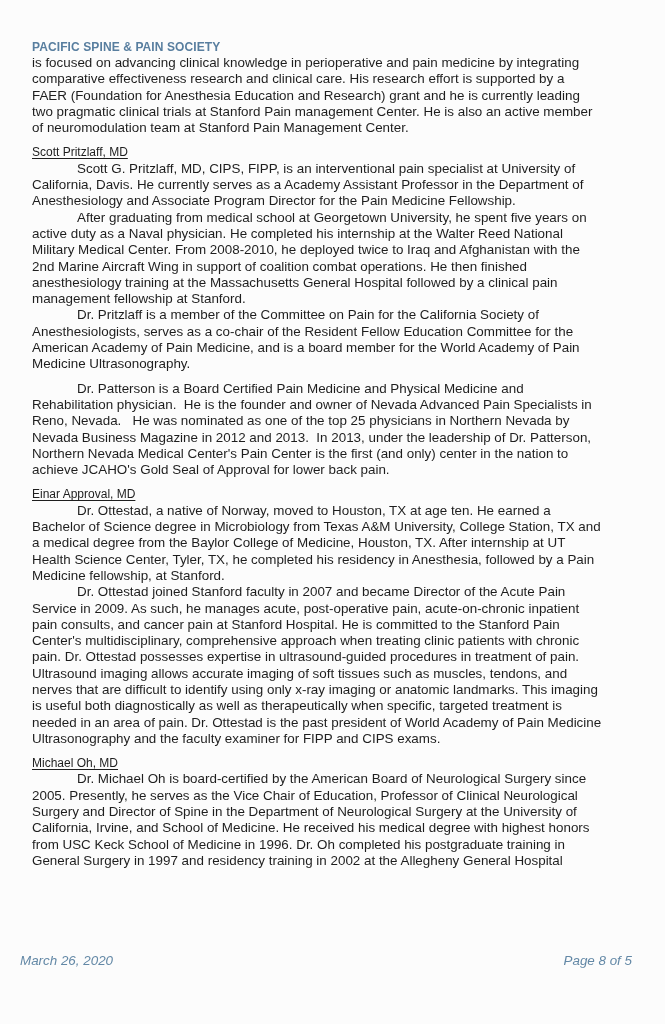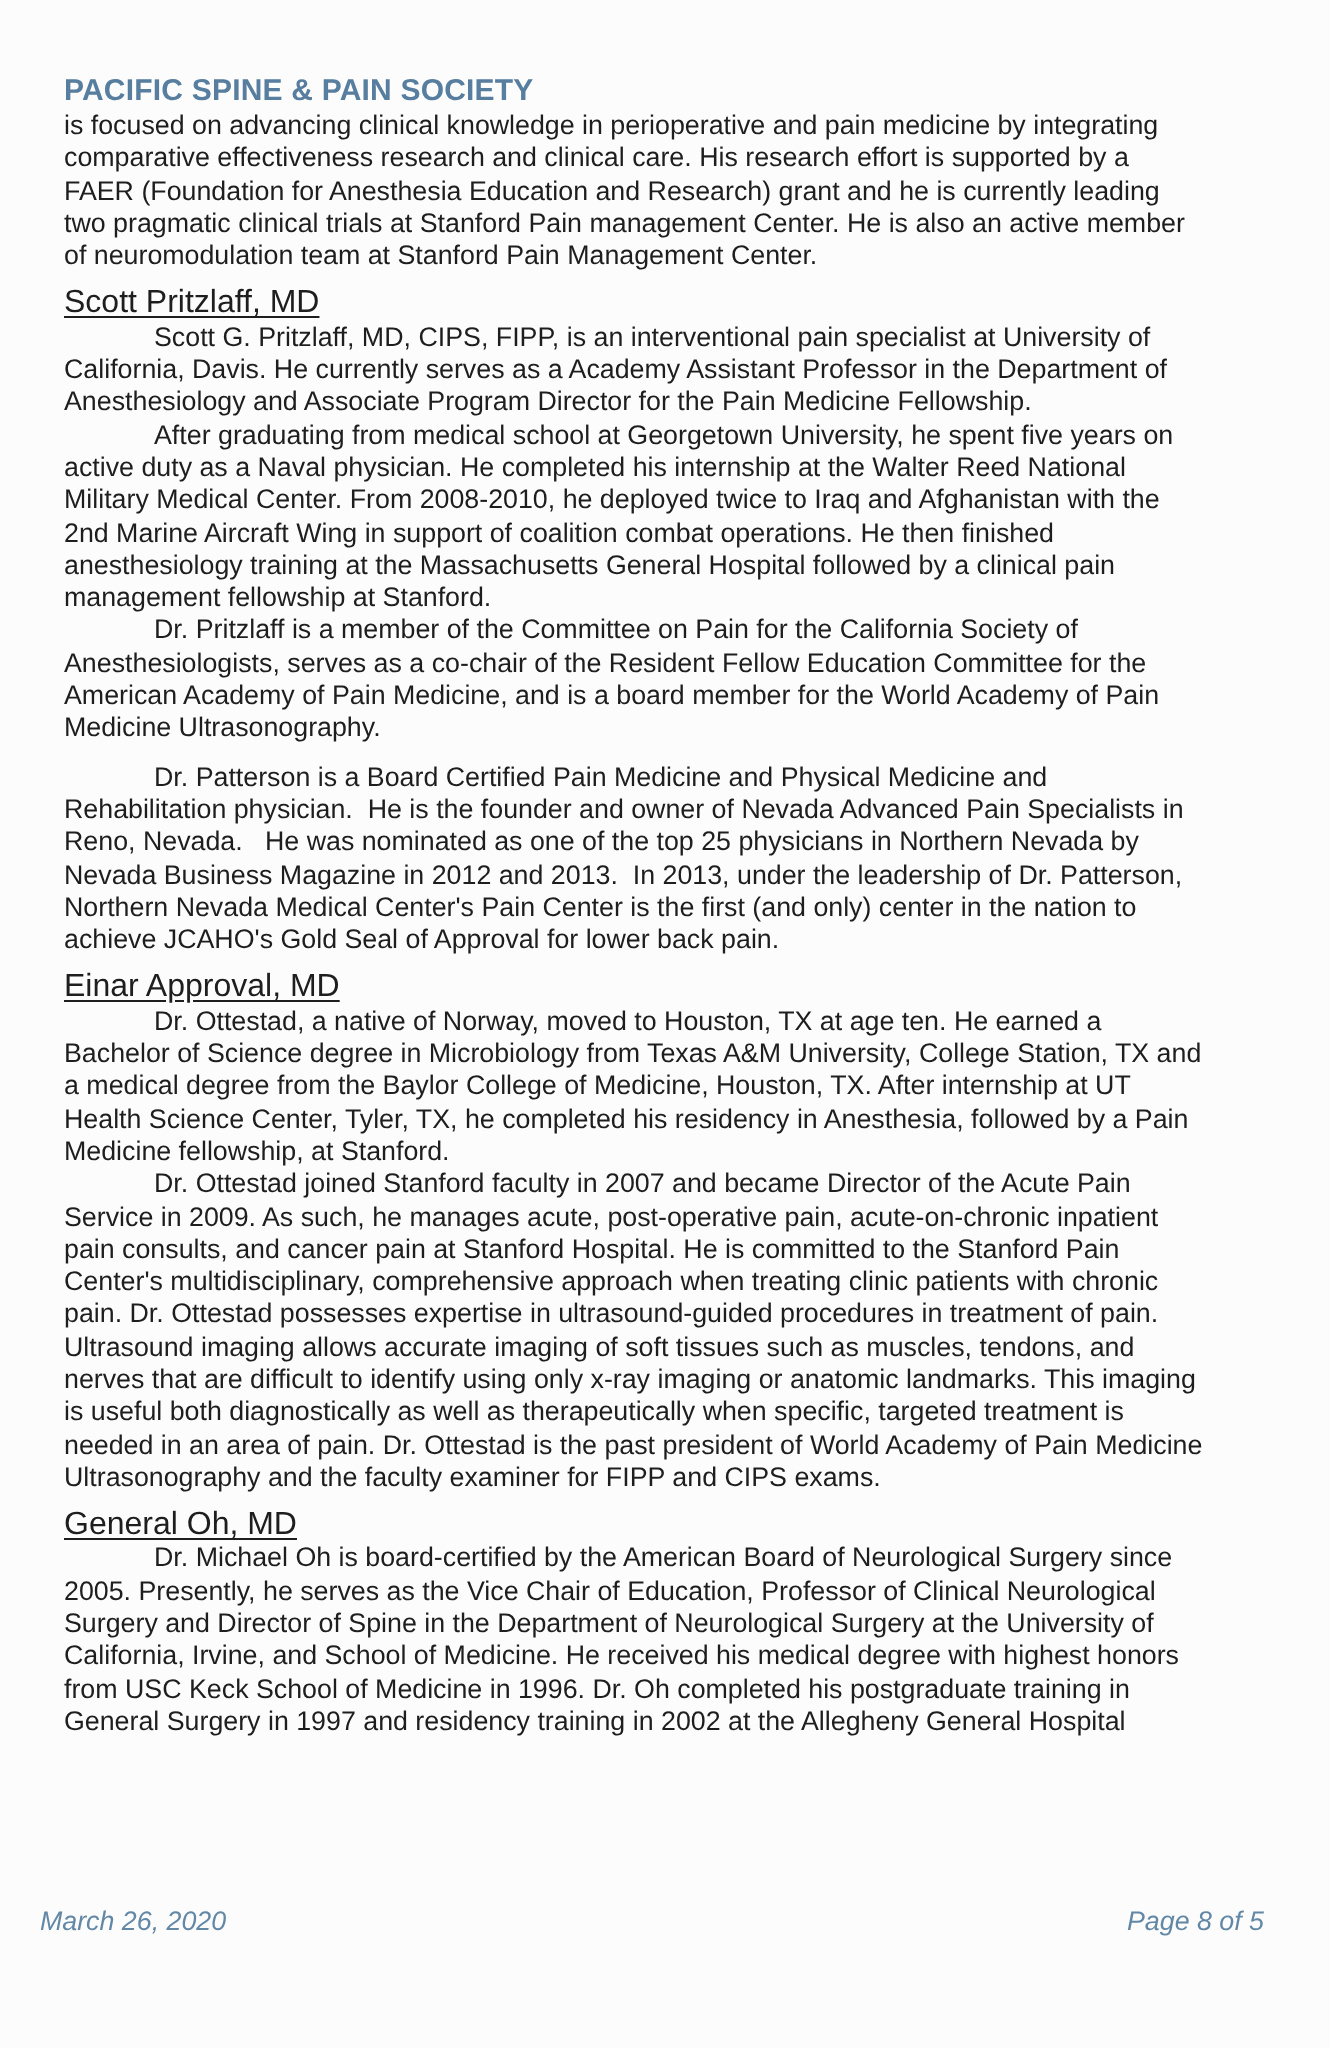--- a/index.html
+++ b/index.html
@@ -18,21 +18,21 @@
     box-sizing: border-box;
     padding: 37px 32px 0 32px;
     font-family: "Liberation Sans", sans-serif;
     color: #1e1e1e;
   }
   .doc-header {
     height: 18px;
     line-height: 18px;
   }
   .header-title {
-    font-size: 15px;
+    font-size: 12px;
     font-weight: bold;
     letter-spacing: 0.1px;
     color: #587e9f;
   }
   .body-text {
     width: 601px;
   }
   .para {
     font-size: 13.4px;
     line-height: 16.3px;
@@ -42,21 +42,21 @@
   }
   .noindent {
     text-indent: 0;
   }
   .intro {
   }
   .bio-section {
     margin-top: 8px;
   }
   .heading {
-    font-size: 16px;
+    font-size: 12px;
     line-height: 16.3px;
     text-decoration: underline;
     text-underline-offset: 2px;
   }
   .footer {
     position: absolute;
     left: 20px;
     right: 33px;
     top: 953px;
     display: flex;
@@ -122,21 +122,21 @@
 Center's multidisciplinary, comprehensive approach when treating clinic patients with chronic
 pain. Dr. Ottestad possesses expertise in ultrasound-guided procedures in treatment of pain.
 Ultrasound imaging allows accurate imaging of soft tissues such as muscles, tendons, and
 nerves that are difficult to identify using only x-ray imaging or anatomic landmarks. This imaging
 is useful both diagnostically as well as therapeutically when specific, targeted treatment is
 needed in an area of pain. Dr. Ottestad is the past president of World Academy of Pain Medicine
 Ultrasonography and the faculty examiner for FIPP and CIPS exams.</div>
     </section>
 
     <section class="bio-section">
-      <div class="heading">General Oh, MD</div>
+      <div class="heading">Michael Oh, MD</div>
       <div class="para">Dr. Michael Oh is board-certified by the American Board of Neurological Surgery since
 2005. Presently, he serves as the Vice Chair of Education, Professor of Clinical Neurological
 Surgery and Director of Spine in the Department of Neurological Surgery at the University of
 California, Irvine, and School of Medicine. He received his medical degree with highest honors
 from USC Keck School of Medicine in 1996. Dr. Oh completed his postgraduate training in
 General Surgery in 1997 and residency training in 2002 at the Allegheny General Hospital</div>
     </section>
 
   </div>
 

